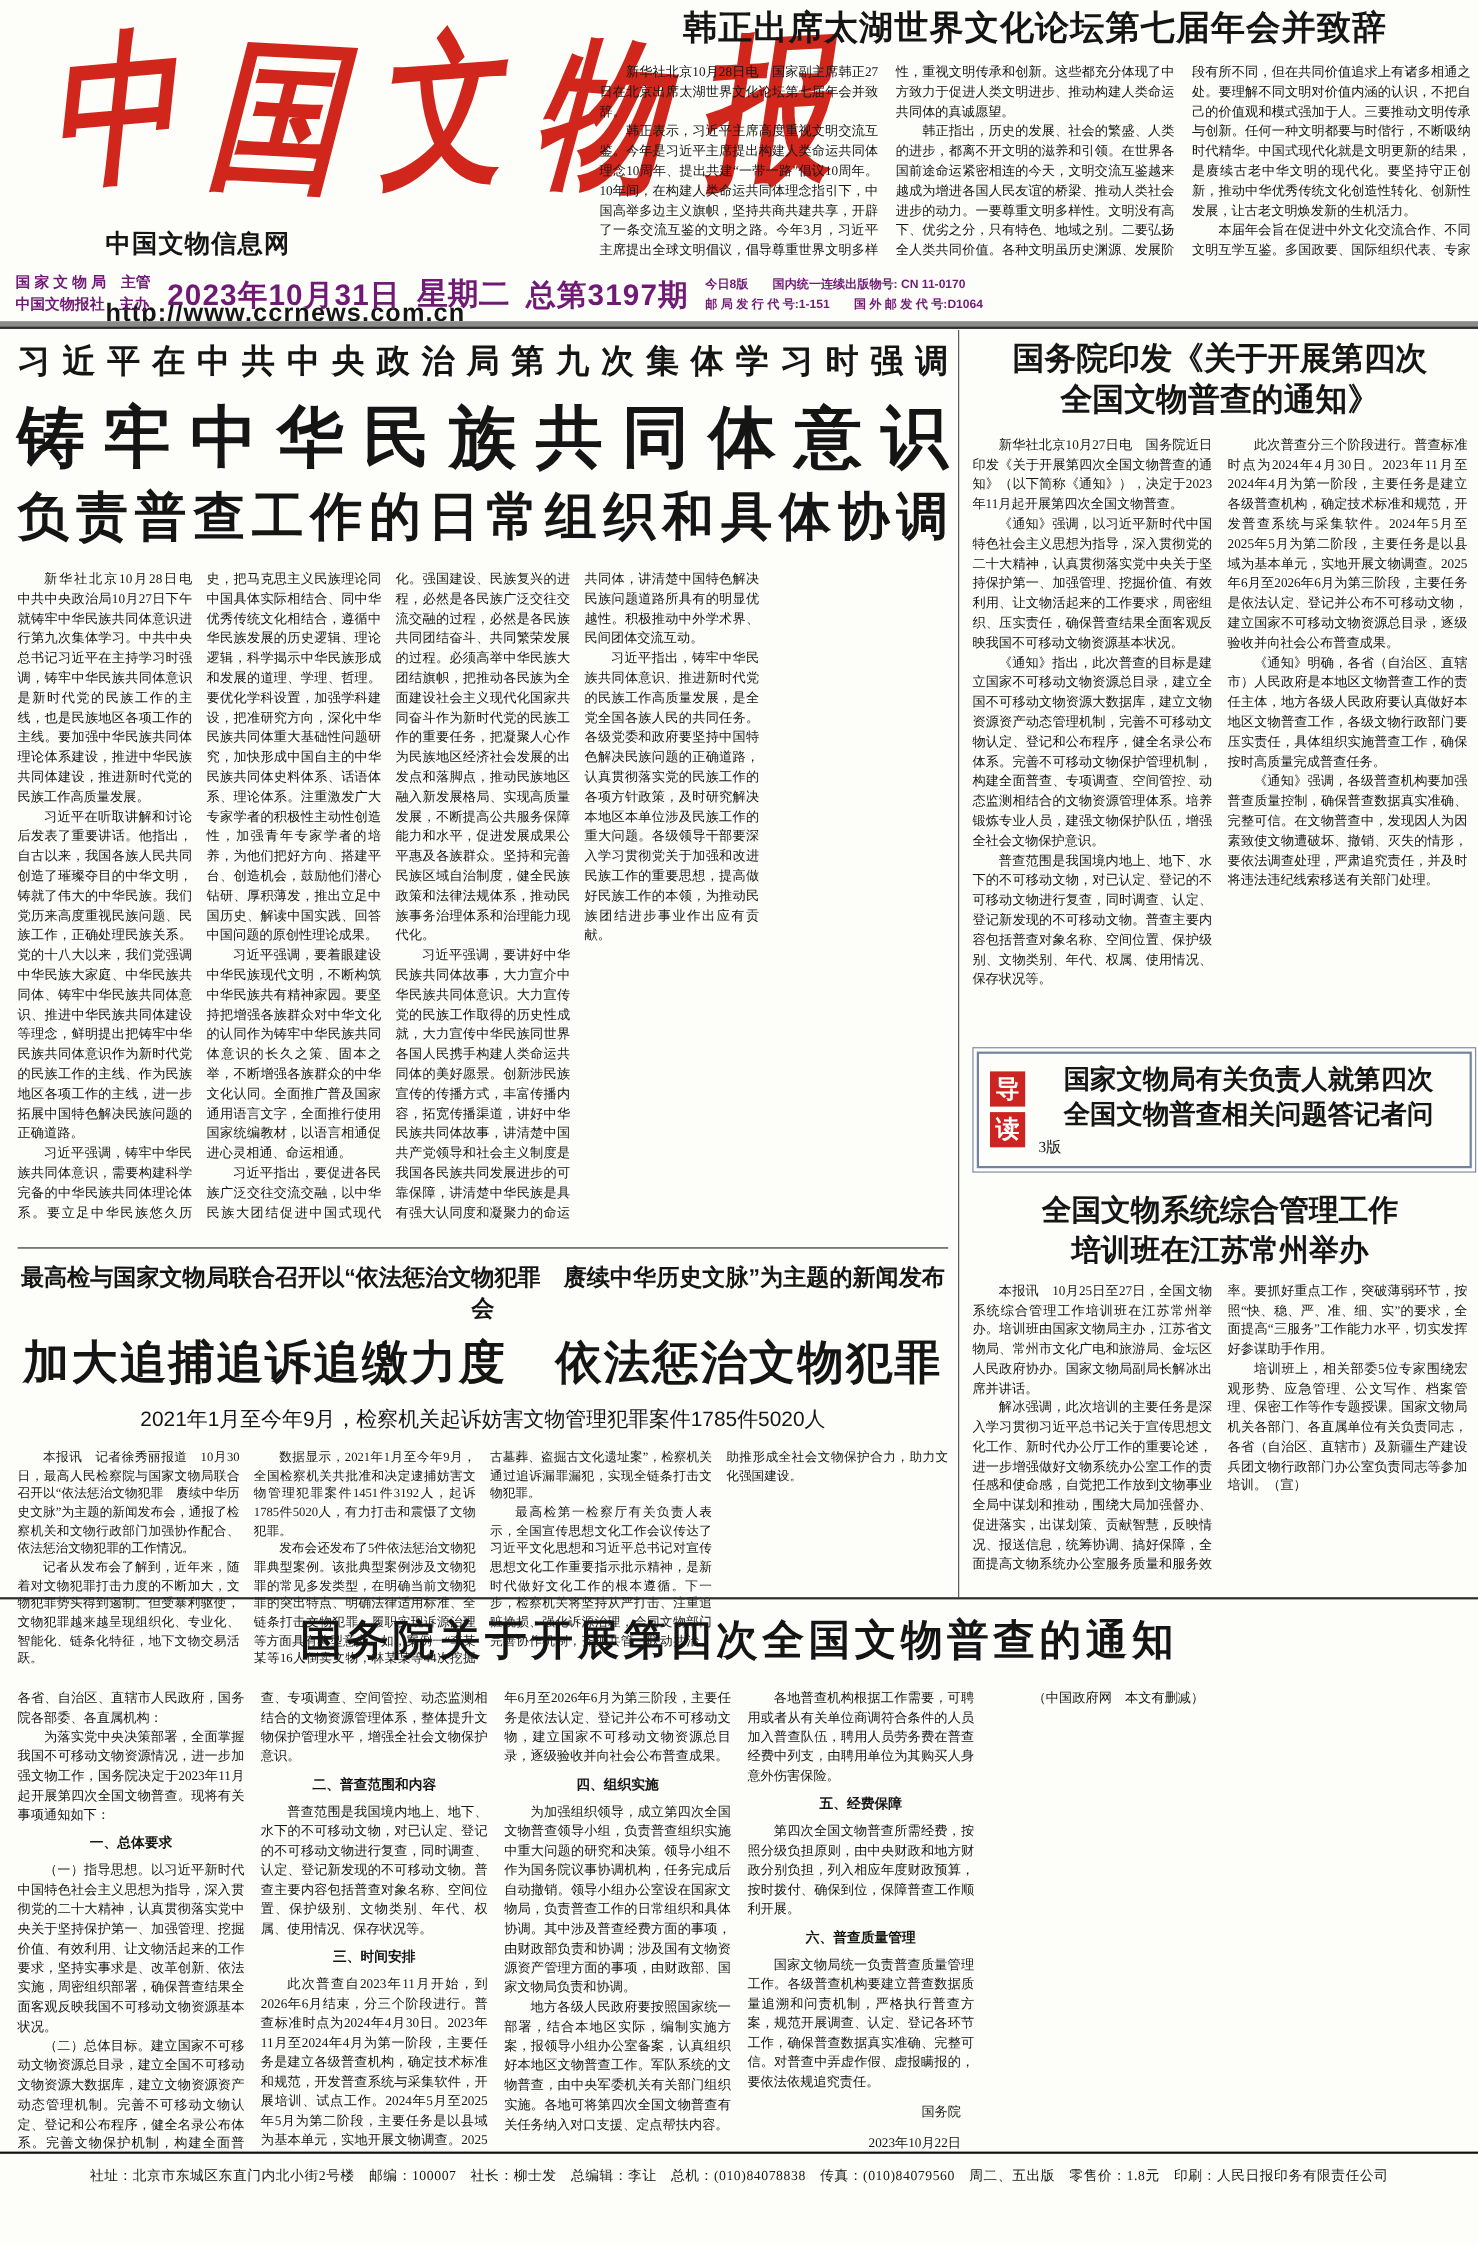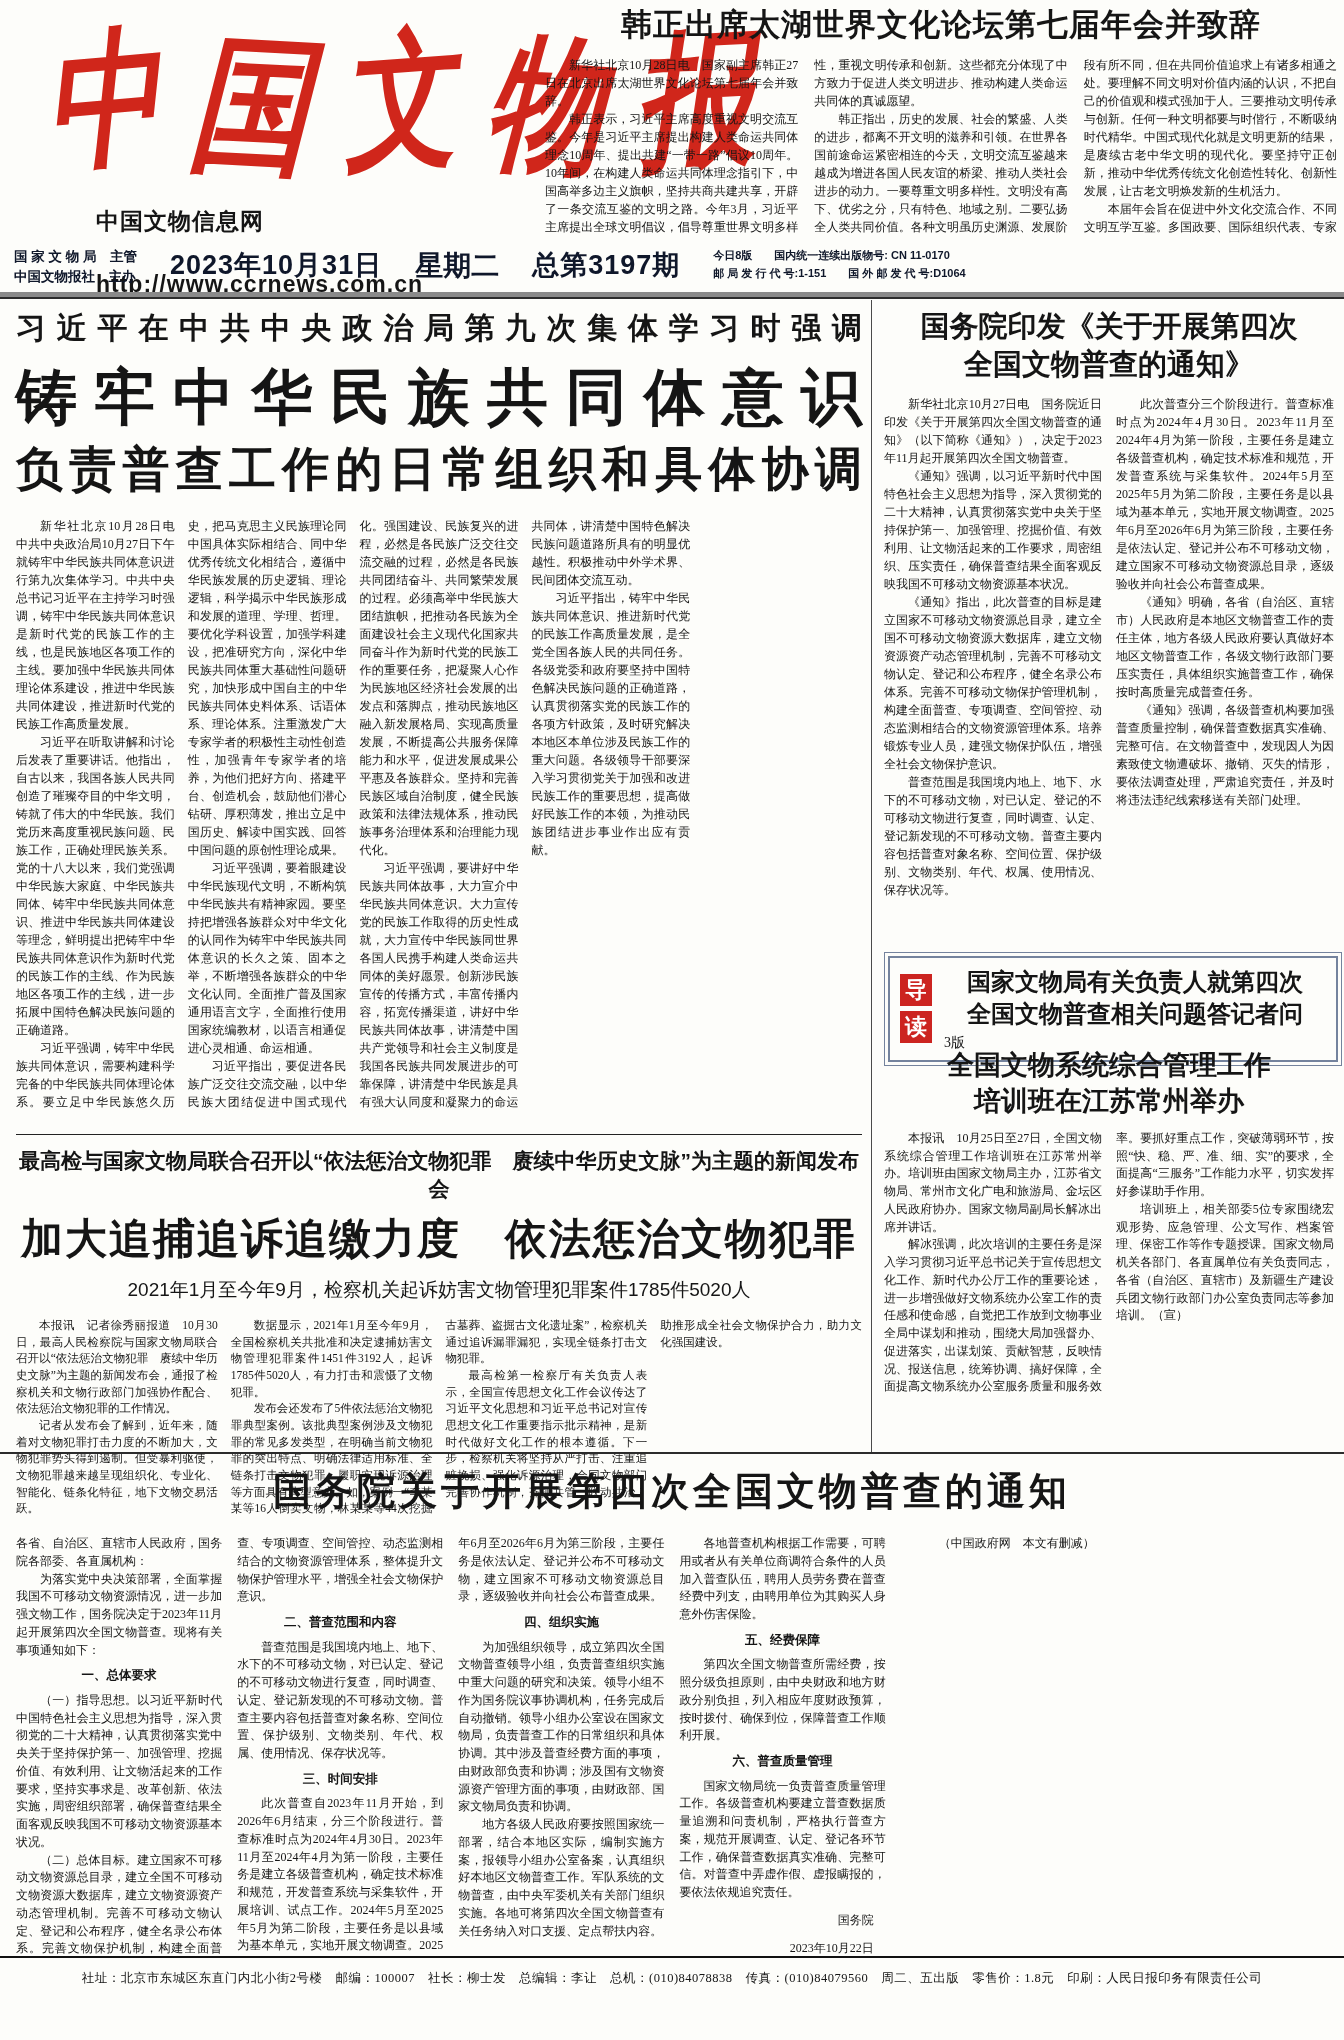--- a/index.html
+++ b/index.html
@@ -11,21 +11,21 @@
   
   #masthead{position:absolute;left:28px;top:-6px;width:512px;height:210px;display:flex;align-items:center;justify-content:space-between;}
   #masthead span{font-family:"DejaVu Serif","Liberation Serif",serif;font-style:italic;font-weight:900;
     font-size:148px;line-height:1;color:#d0261b;display:inline-block;transform-origin:center;}
   #masthead span:nth-child(1){transform:rotate(-5deg) scaleX(.78);}
   #masthead span:nth-child(2){transform:rotate(3deg) scaleX(.80) translateY(6px);}
   #masthead span:nth-child(3){transform:rotate(-4deg) scaleX(.76);}
   #masthead span:nth-child(4){transform:rotate(4deg) scaleX(.78) translateY(4px);}
   #masthead span:nth-child(5){transform:rotate(-3deg) scaleX(.80);}
   #site-line{position:absolute;left:96px;top:206px;font-weight:bold;font-size:23px;letter-spacing:1px;display:flex;gap:34px;flex-direction:column;}
-  #issue-line{position:absolute;left:14px;top:247px;width:668px;color:#0f172a;display:flex;align-items:flex-start;gap:33px;white-space:nowrap;}
+  #issue-line{position:absolute;left:14px;top:247px;width:668px;color:#701a75;display:flex;align-items:flex-end;gap:15px;white-space:nowrap;}
   #issue-line .duty{font-size:13.5px;font-weight:bold;line-height:1.45;}
   #issue-line .big{font-size:27px;font-weight:bold;letter-spacing:1px;}
   #issue-line .mid{font-size:28px;font-weight:bold;}
   #issue-line .tiny{font-size:11px;font-weight:bold;line-height:1.6;}
 
   
   #tr-art{position:absolute;left:545px;top:4px;width:792px;}
   #tr-art h2{margin:0;font-size:31px;font-weight:900;text-align:center;letter-spacing:1px;}
   #tr-body{margin-top:10px;height:188px;column-count:3;column-gap:16px;column-fill:auto;
            font-size:12px;line-height:1.5;}
@@ -50,21 +50,21 @@
   
   #daodu{position:absolute;left:884px;top:952px;width:450px;border:1px solid #74839d;padding:3px;}
   #daodu .inner{border:2px solid #74839d;padding:8px 10px;display:flex;align-items:center;gap:12px;}
   #daodu .badges{display:flex;flex-direction:column;gap:5px;}
   #daodu .badge{width:32px;height:32px;background:#cc2420;color:#fff;font-weight:bold;font-size:22px;
      display:flex;align-items:center;justify-content:center;}
   #daodu .dd-title{flex:1;font-size:24px;font-weight:900;text-align:center;line-height:1.35;margin:0;}
   #daodu .dd-page{font-size:14px;margin-top:3px;}
 
   
-  #train{position:absolute;left:884px;top:1039px;width:450px;}
+  #train{position:absolute;left:884px;top:1074px;width:450px;}
   #train h2{margin:8px 0 0 0;font-size:27px;font-weight:900;text-align:center;line-height:1.35;}
   #train-body{margin-top:10px;height:280px;column-count:2;column-gap:14px;column-fill:auto;font-size:12px;line-height:1.48;}
 
   
   #banner{position:absolute;left:16px;top:1134px;width:846px;border-top:1px solid #222;}
   #banner .kicker{font-size:21px;font-weight:bold;text-align:center;margin:12px 0 0 0;}
   #banner .head{font-size:42px;font-weight:900;text-align:center;letter-spacing:2px;margin:8px 0 0 0;}
   #banner .sub{font-size:19px;text-align:center;margin:10px 0 0 0;}
   #banner-body{margin-top:14px;height:208px;column-count:4;column-gap:13px;column-fill:auto;font-size:11.5px;line-height:1.45;}
 

